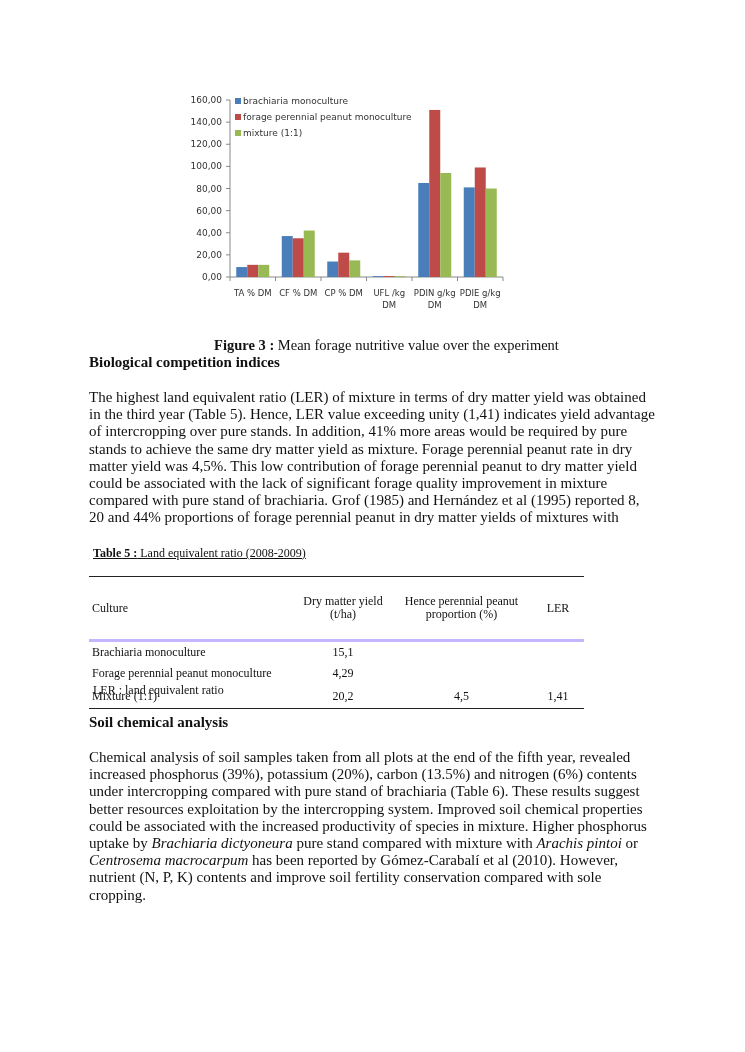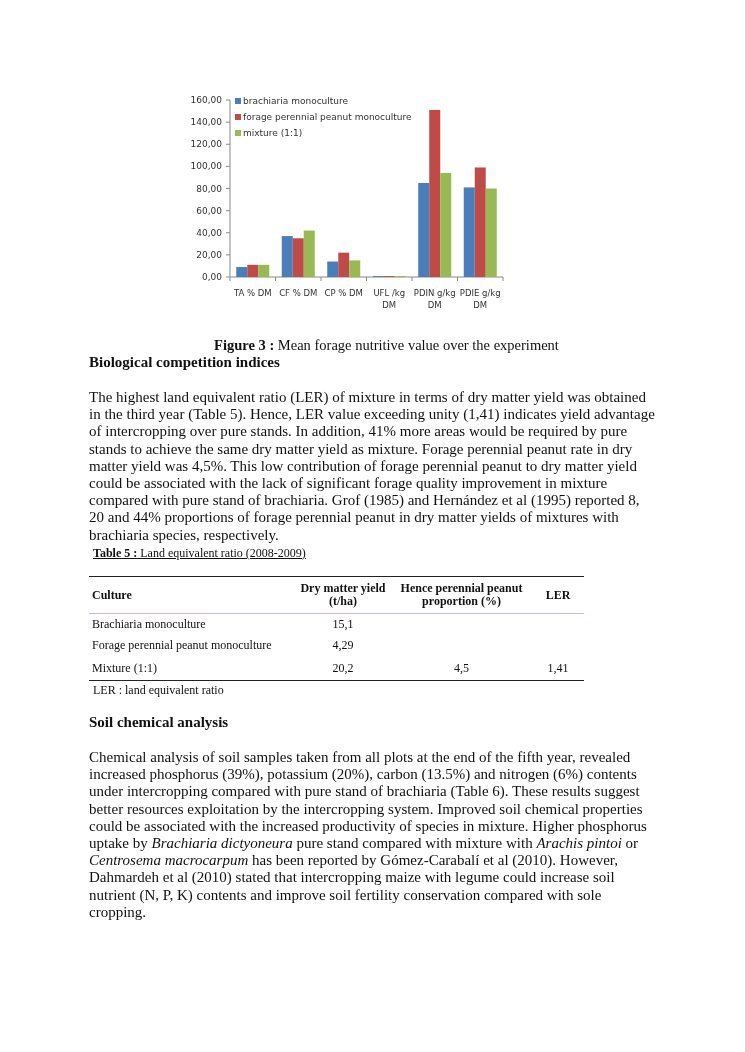--- a/index.html
+++ b/index.html
@@ -13,22 +13,22 @@
   .caption { position: absolute; left: 0; width: 745px; top: 337px; text-align: center;
              font-size: 14.5px; padding-left: 14px; }
   .caption b { font-weight: bold; }
   .h2 { position: absolute; left: 89px; font-weight: bold; font-size: 15px; }
   .para { position: absolute; left: 89px; width: 580px; font-size: 15px; line-height: 17.2px; }
   .para .line { display: block; white-space: nowrap; }
   .table-caption { position: absolute; left: 93px; top: 546px; font-size: 12px; text-decoration: underline; }
   .table-caption b { font-weight: bold; }
   table.ler { position: absolute; left: 89px; top: 576px; width: 495px; border-collapse: collapse;
               font-size: 12px; font-family: "Liberation Serif", serif; }
-  table.ler th { font-weight: bold; text-align: center; padding: 5px 3px; line-height: 13px;
-                 border-top: 1.5px solid #222; border-bottom: 1px solid #c4b5fd; vertical-align: middle; }
+  table.ler th { font-weight: normal; text-align: center; padding: 18px 3px; line-height: 13px;
+                 border-top: 1.5px solid #222; border-bottom: 3px solid #c4b5fd; vertical-align: middle; }
   table.ler th.first { text-align: left; }
   table.ler td { padding: 0 3px; height: 21px; text-align: center; }
   table.ler td.first { text-align: left; }
   table.ler tr.last td { border-bottom: 1.5px solid #222; height: 24px; }
   .table-note { position: absolute; left: 93px; top: 683px; font-size: 12px; }
 </style>
 </head>
 <body>
 
 <div class="chart">
@@ -103,21 +103,20 @@
 <div class="h2" style="top:354px;">Biological competition indices</div>
 <div class="para" id="para0" style="top:389px;">
     <span class="line">The highest land equivalent ratio (LER) of mixture in terms of dry matter yield was obtained</span>
     <span class="line">in the third year (Table 5). Hence, LER value exceeding unity (1,41) indicates yield advantage</span>
     <span class="line">of intercropping over pure stands. In addition, 41% more areas would be required by pure</span>
     <span class="line">stands to achieve the same dry matter yield as mixture. Forage perennial peanut rate in dry</span>
     <span class="line">matter yield was 4,5%.  This low contribution of forage perennial peanut to dry matter yield</span>
     <span class="line">could be associated with the lack of significant forage quality improvement in mixture</span>
     <span class="line">compared with pure stand of brachiaria. Grof (1985) and Hernández et al (1995) reported 8,</span>
     <span class="line">20 and 44% proportions of forage perennial peanut in dry matter yields of mixtures with</span>
-    <span class="line">brachiaria species, respectively.</span>
   </div>
 
 <div class="table-caption">
   <b>Table 5 :</b><span> Land equivalent ratio (2008-2009)</span>
 </div>
 
 <table class="ler">
   <thead>
     <tr>
       <th class="first" style="width:200px;">Culture</th>
@@ -158,16 +157,15 @@
 
 <div class="h2" style="top:714px;">Soil chemical analysis</div>
 <div class="para" id="para1" style="top:749px;">
     <span class="line"><span>Chemical analysis of soil samples taken from all plots at the end of the fifth year, revealed</span></span>
     <span class="line"><span>increased phosphorus (39%), potassium (20%), carbon (13.5%) and nitrogen (6%) contents</span></span>
     <span class="line"><span>under intercropping compared with pure stand of brachiaria (Table 6). These results suggest</span></span>
     <span class="line"><span>better resources exploitation by the intercropping system. Improved soil chemical properties</span></span>
     <span class="line"><span>could be associated with the increased productivity of species in mixture. Higher phosphorus</span></span>
     <span class="line"><span>uptake by </span><i>Brachiaria dictyoneura</i><span> pure stand compared with mixture with </span><i>Arachis pintoi</i><span> or</span></span>
     <span class="line"><i>Centrosema macrocarpum</i><span> has been reported by Gómez-Carabalí et al (2010). However,</span></span>
-    <span class="line"><span>Dahmardeh et al (2010) stated that intercropping maize with legume could increase soil</span></span>
     <span class="line"><span>nutrient (N, P, K) contents and improve soil fertility conservation compared with sole</span></span>
     <span class="line"><span>cropping.</span></span>
   </div>
 
 </body></html>

